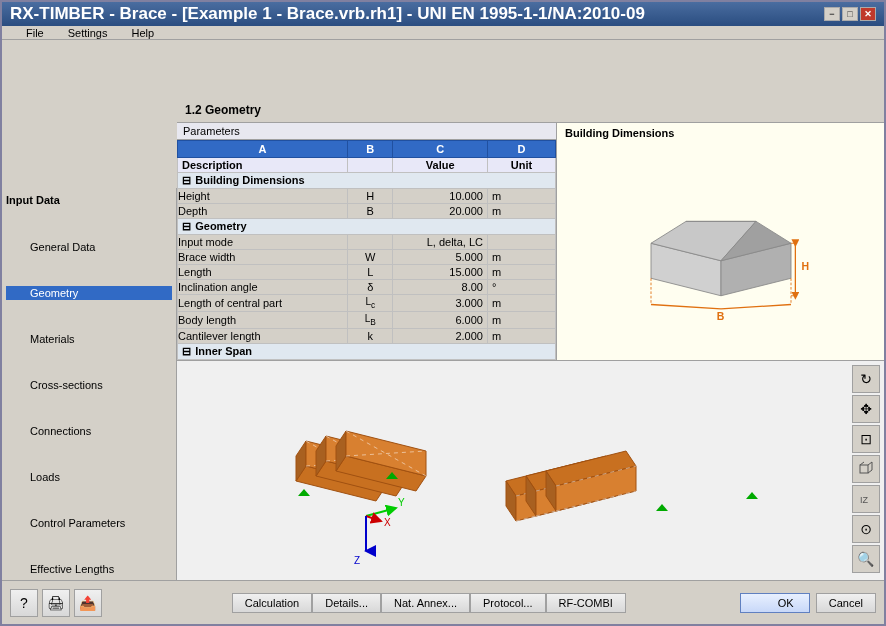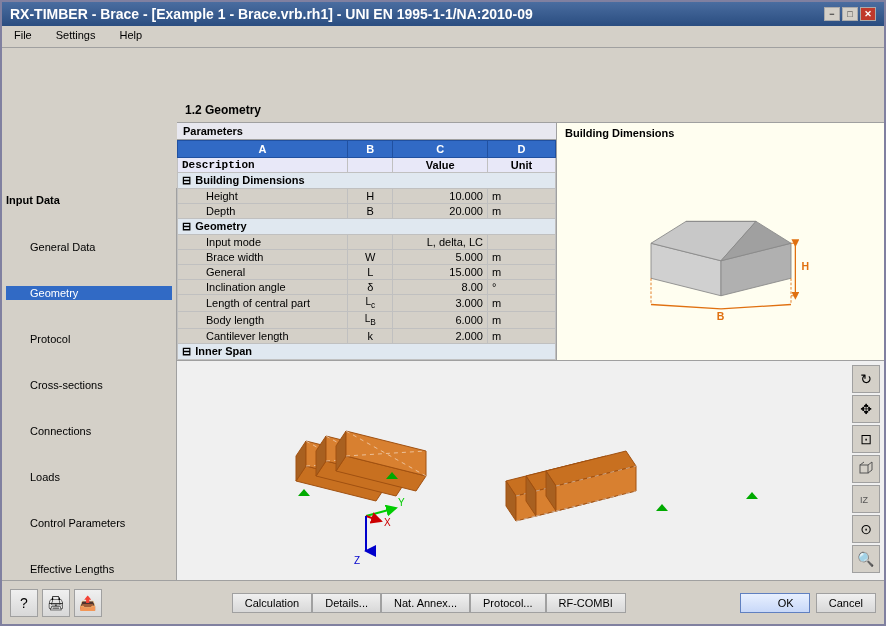--- a/index.html
+++ b/index.html
@@ -1,58 +1,58 @@
 <!DOCTYPE html>
 <html><head>
   <meta charset="utf-8">
   <style>
     * { box-sizing: border-box; margin: 0; padding: 0; }
     body { font-family: 'Segoe UI', Tahoma, sans-serif; font-size: 11px; background: #d4d0c8; width: 886px; height: 626px; overflow: hidden; }
 
     .window { width: 886px; height: 626px; display: flex; flex-direction: column; border: 2px solid #8080a0; background: #d4d0c8; }
 
     .title-bar { background: linear-gradient(to bottom, #4a6da0, #2a4d80); color: white; padding: 4px 8px; display: flex; align-items: center; justify-content: space-between; height: 24px; }
-    .title-text { font-size: 14px; font-weight: bold; }
+    .title-text { font-size: 17px; font-weight: bold; }
     .title-controls { display: flex; gap: 2px; }
     .title-btn { width: 16px; height: 14px; border: 1px solid #aaa; display: flex; align-items: center; justify-content: center; font-size: 9px; cursor: pointer; color: #333; font-weight: bold; }
     .title-btn.close { background: #c0392b; color: white; }
     .title-btn.min { background: #d4d0c8; }
     .title-btn.max { background: #d4d0c8; }
 
-    .menu-bar { background: #d4d0c8; padding: 2px 8px; display: flex; gap: 16px; border-bottom: 1px solid #a0a0a0; height: 22px; }
+    .menu-bar { background: #d4d0c8; padding: 2px 20px; display: flex; gap: 16px; border-bottom: 1px solid #a0a0a0; height: 14px; align-items: center; }
     .menu-item { font-size: 11px; cursor: pointer; padding: 1px 4px; }
 
     .main-content { display: flex; flex: 1; overflow: hidden; align-items: flex-end; }
 
     .sidebar { width: 175px; background: #d4d0c8; padding: 4px; border-right: 1px solid #a0a0a0; overflow-y: auto; flex-shrink: 0; }
     .sidebar-title { font-size: 11px; font-weight: bold; margin-bottom: 4px; padding: 2px 0; }
     .sidebar-item { font-size: 11px; padding: 1px 4px 1px 16px; cursor: pointer; }
     .sidebar-item.selected { background: #316ac5; color: white; }
     .sidebar-item.level1 { padding-left: 24px; margin-top: 32px; }
 
     .right-panel { flex: 1; display: flex; flex-direction: column; overflow: hidden; }
 
     .section-header { background: #d4d0c8; padding: 4px 8px; font-size: 12px; font-weight: bold; border-bottom: 1px solid #a0a0a0; height: 26px; display: flex; align-items: center; }
 
     .content-area { display: flex; flex: 1; overflow: hidden; }
 
     .params-panel { width: 380px; border-right: 1px solid #a0a0a0; display: flex; flex-direction: column; overflow: hidden; flex-shrink: 0; }
-    .params-header { background: #e8e8f0; padding: 2px 6px; font-size: 11px; font-weight: bold; border-bottom: 1px solid #a0a0a0; }
+    .params-header { background: #e8e8f0; padding: 2px 6px; font-size: 11px; font-weight: normal; border-bottom: 1px solid #a0a0a0; }
 
     .params-table { flex: 1; overflow-y: auto; }
     table { width: 100%; border-collapse: collapse; font-size: 11px; }
     .col-header { background: #316ac5; color: white; text-align: center; padding: 2px 4px; border: 1px solid #2050a0; font-weight: bold; font-size: 11px; }
     .col-a { width: 45%; }
     .col-b { width: 12%; }
     .col-c { width: 25%; }
     .col-d { width: 18%; }
     td { border: 1px solid #c0c0c0; padding: 1px 4px; font-size: 11px; }
     .group-row td { background: #e0e8f0; font-weight: bold; }
     .value-cell { text-align: right; }
-    .desc-cell { padding-left: 28px; }
+    .desc-cell { padding-left: 0; }
 
     .building-dims { flex: 1; background: #fffef0; display: flex; flex-direction: column; overflow: hidden; }
     .building-dims-title { font-size: 11px; font-weight: bold; padding: 4px 8px; }
     .building-dims-image { flex: 1; display: flex; align-items: center; justify-content: center; position: relative; }
 
     .viz-panel { height: 220px; border-top: 1px solid #a0a0a0; background: #f0f0f0; position: relative; display: flex; align-items: center; justify-content: center; overflow: hidden; }
     .viz-controls { position: absolute; right: 4px; top: 4px; display: flex; flex-direction: column; gap: 2px; }
     .viz-btn { width: 28px; height: 28px; background: #d4d0c8; border: 1px solid #a0a0a0; display: flex; align-items: center; justify-content: center; cursor: pointer; font-size: 14px; }
 
     .bottom-bar { height: 44px; background: #d4d0c8; border-top: 1px solid #a0a0a0; display: flex; align-items: center; padding: 0 8px; gap: 6px; }
@@ -85,21 +85,21 @@
     <span class="menu-item">Settings</span>
     <span class="menu-item">Help</span>
   </div>
 
   <div class="main-content">
 
     <div class="sidebar">
       <div class="sidebar-title">Input Data</div>
       <div class="sidebar-item level1">General Data</div>
       <div class="sidebar-item level1 selected">Geometry</div>
-      <div class="sidebar-item level1">Protocol</div>
+      <div class="sidebar-item level1">Materials</div>
       <div class="sidebar-item level1">Cross-sections</div>
       <div class="sidebar-item level1">Connections</div>
       <div class="sidebar-item level1">Loads</div>
       <div class="sidebar-item level1">Control Parameters</div>
       <div class="sidebar-item level1">Effective Lengths</div>
     </div>
 
     <div class="right-panel">
 
       <div class="section-header">
@@ -119,21 +119,21 @@
                 <col class="col-d">
               </colgroup>
               <thead>
                 <tr>
                   <th class="col-header">A</th>
                   <th class="col-header">B</th>
                   <th class="col-header">C</th>
                   <th class="col-header">D</th>
                 </tr>
                 <tr>
-                  <td style="background:#e8e8f8; font-weight:bold;font-family:Liberation Mono, monospace;">Description</td>
+                  <td style="background:#e8e8f8; font-weight:bold;">Description</td>
                   <td style="background:#e8e8f8;"></td>
                   <td style="background:#e8e8f8; text-align:center; font-weight:bold;">Value</td>
                   <td style="background:#e8e8f8; text-align:center; font-weight:bold;">Unit</td>
                 </tr>
               </thead>
               <tbody>
 
                 <tr class="group-row">
                   <td colspan="4">
                     <span style="margin-right:4px;">⊟</span>Building Dimensions
@@ -163,21 +163,21 @@
                   <td class="value-cell">L, delta, LC</td>
                   <td></td>
                 </tr>
                 <tr>
                   <td class="desc-cell">Brace width</td>
                   <td style="text-align:center;">W</td>
                   <td class="value-cell">5.000</td>
                   <td>m</td>
                 </tr>
                 <tr>
-                  <td class="desc-cell">General</td>
+                  <td class="desc-cell">Length</td>
                   <td style="text-align:center;">L</td>
                   <td class="value-cell">15.000</td>
                   <td>m</td>
                 </tr>
                 <tr>
                   <td class="desc-cell">Inclination angle</td>
                   <td style="text-align:center;">δ</td>
                   <td class="value-cell">8.00</td>
                   <td>°</td>
                 </tr>

